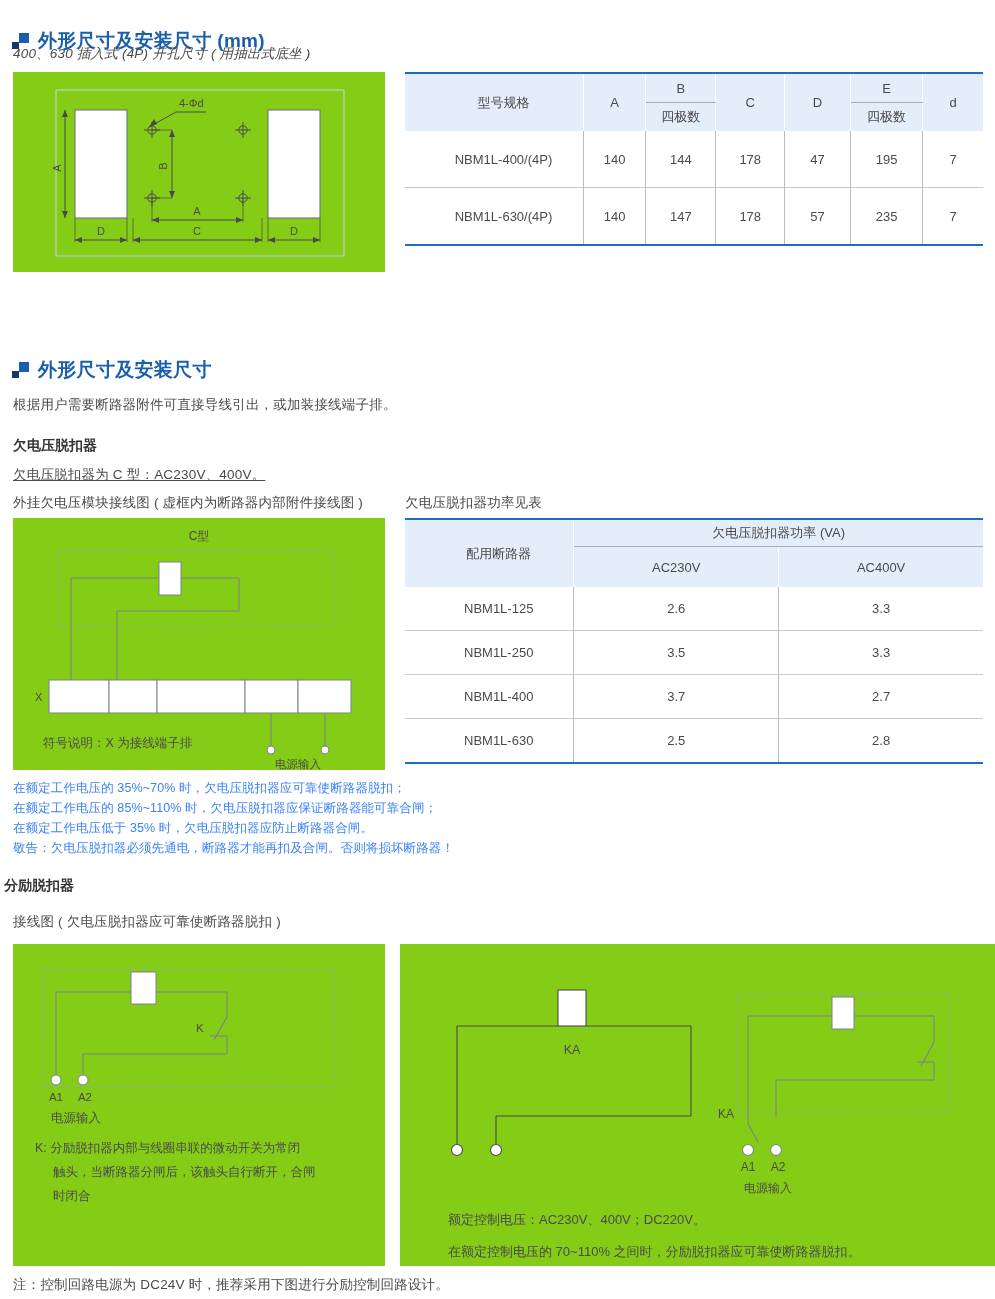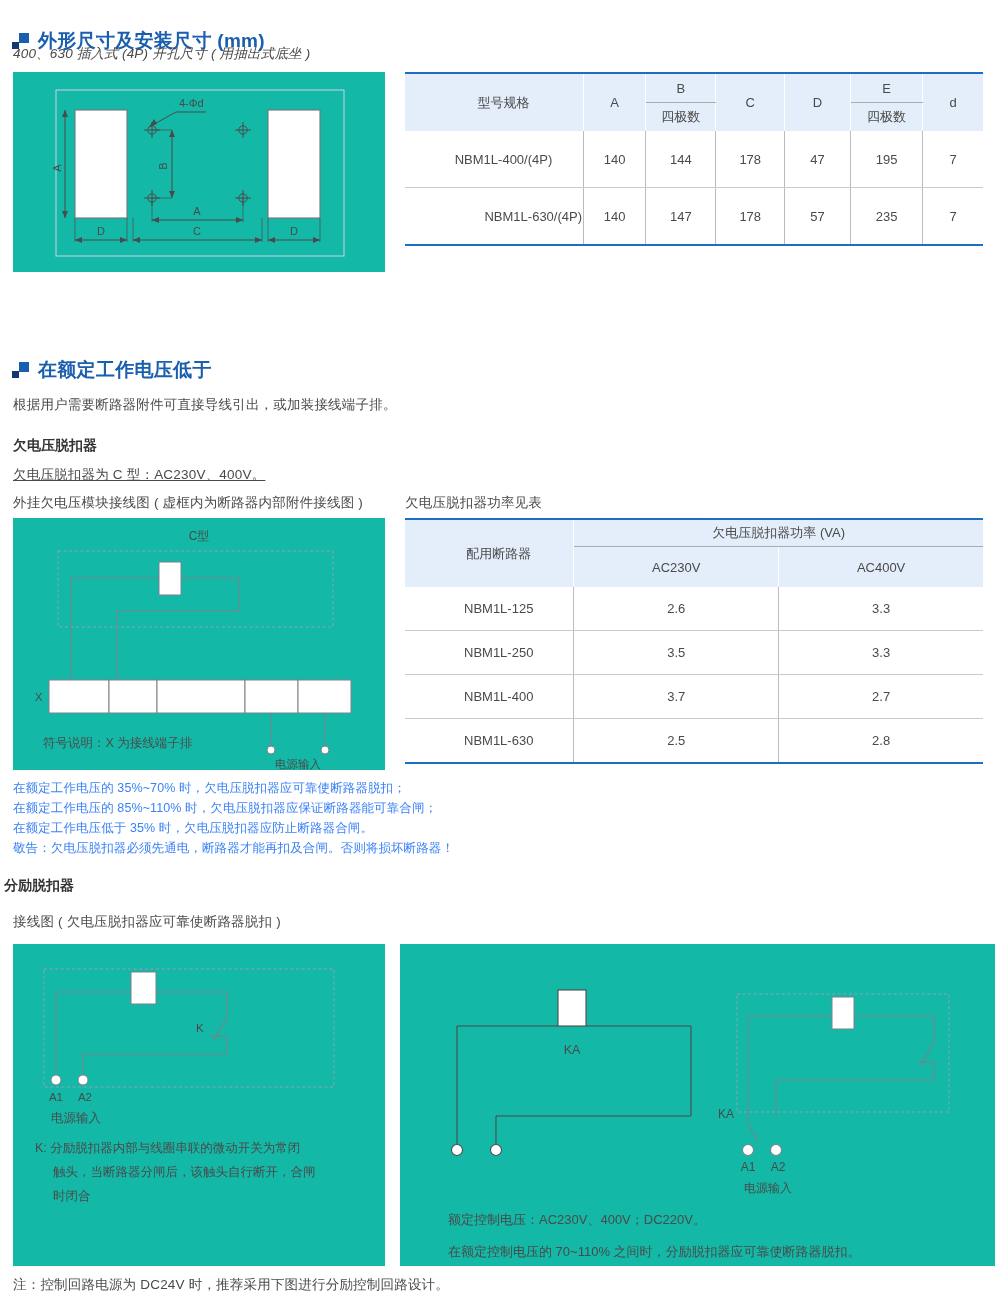--- a/index.html
+++ b/index.html
@@ -17,21 +17,21 @@
   .sec-icon i{position:absolute;display:block;}
   .sec-icon i.sq-big{width:10px;height:10px;background:#1a5fae;right:0;top:0;}
   .sec-icon i.sq-small{width:7px;height:7px;background:#13386e;left:0;bottom:0;}
   .sec-title{font-size:19px;font-weight:bold;color:#1a5fae;letter-spacing:.3px;}
 
   .sub-line{font-size:13.5px;color:#4a4a4a;letter-spacing:.2px;}
   .bold-sub{font-size:14px;font-weight:bold;color:#333;}
   .small-note{font-size:12.5px;color:#3b82f6;line-height:20px;letter-spacing:.1px;}
 
   
-  .panel{background:#14b8a6;position:relative;text-align:center;}
+  .panel{background:#84cc16;position:relative;text-align:center;}
 
   
   table.dt{border-collapse:collapse;width:100%;font-size:13px;color:#4a4a4a;}
   table.dt th,table.dt td{text-align:center;font-weight:normal;}
   .thead-band{background:#e4eefb;}
   .bbar-top{border-top:2.4px solid #1a6fc4;}
   .bbar-bot{border-bottom:2.4px solid #1a6fc4;}
   .vsep{border-right:1px solid #b9bcc0;}
   .vsep-w{border-right:1px solid #ffffff;}
   .hline{border-bottom:1px solid #c8cacd;}
@@ -154,38 +154,38 @@
       <tr>
         <td class="lcell vsep hline" style="height:54px;">NBM1L-400/(4P)</td>
         <td class="vsep hline">140</td>
         <td class="vsep hline">144</td>
         <td class="vsep hline">178</td>
         <td class="vsep hline">47</td>
         <td class="vsep hline">195</td>
         <td class="hline">7</td>
       </tr>
       <tr>
-        <td class="lcell vsep bbar-bot" style="height:54px;text-align:right;">NBM1L-630/(4P)</td>
+        <td class="lcell vsep bbar-bot" style="height:54px;">NBM1L-630/(4P)</td>
         <td class="vsep bbar-bot">140</td>
         <td class="vsep bbar-bot">147</td>
         <td class="vsep bbar-bot">178</td>
         <td class="vsep bbar-bot">57</td>
         <td class="vsep bbar-bot">235</td>
         <td class="bbar-bot">7</td>
       </tr>
     </tbody>
       </table>
   </div>
 
   <div class="sec-head" style="position:absolute;left:12px;top:357px;">
     <span class="sec-icon">
       <i class="sq-big"></i>
         <i class="sq-small"></i>
     </span>
-    <span class="sec-title">在额定工作电压低于</span>
+    <span class="sec-title">外形尺寸及安装尺寸</span>
   </div>
 
   <div class="sub-line" style="position:absolute;left:13px;top:396px;">根据用户需要断路器附件可直接导线引出，或加装接线端子排。</div>
 
   <div class="bold-sub" style="position:absolute;left:13px;top:437px;">欠电压脱扣器</div>
   <div class="sub-line" style="position:absolute;left:13px;top:466px;text-decoration:underline;">欠电压脱扣器为 C 型：AC230V、400V。</div>
   <div class="sub-line" style="position:absolute;left:13px;top:494px;">外挂欠电压模块接线图 ( 虚框内为断路器内部附件接线图 )</div>
   <div class="sub-line" style="position:absolute;left:405px;top:494px;">欠电压脱扣器功率见表</div>
 
   <div class="panel" style="position:absolute;left:13px;top:518px;width:372px;height:252px;">

